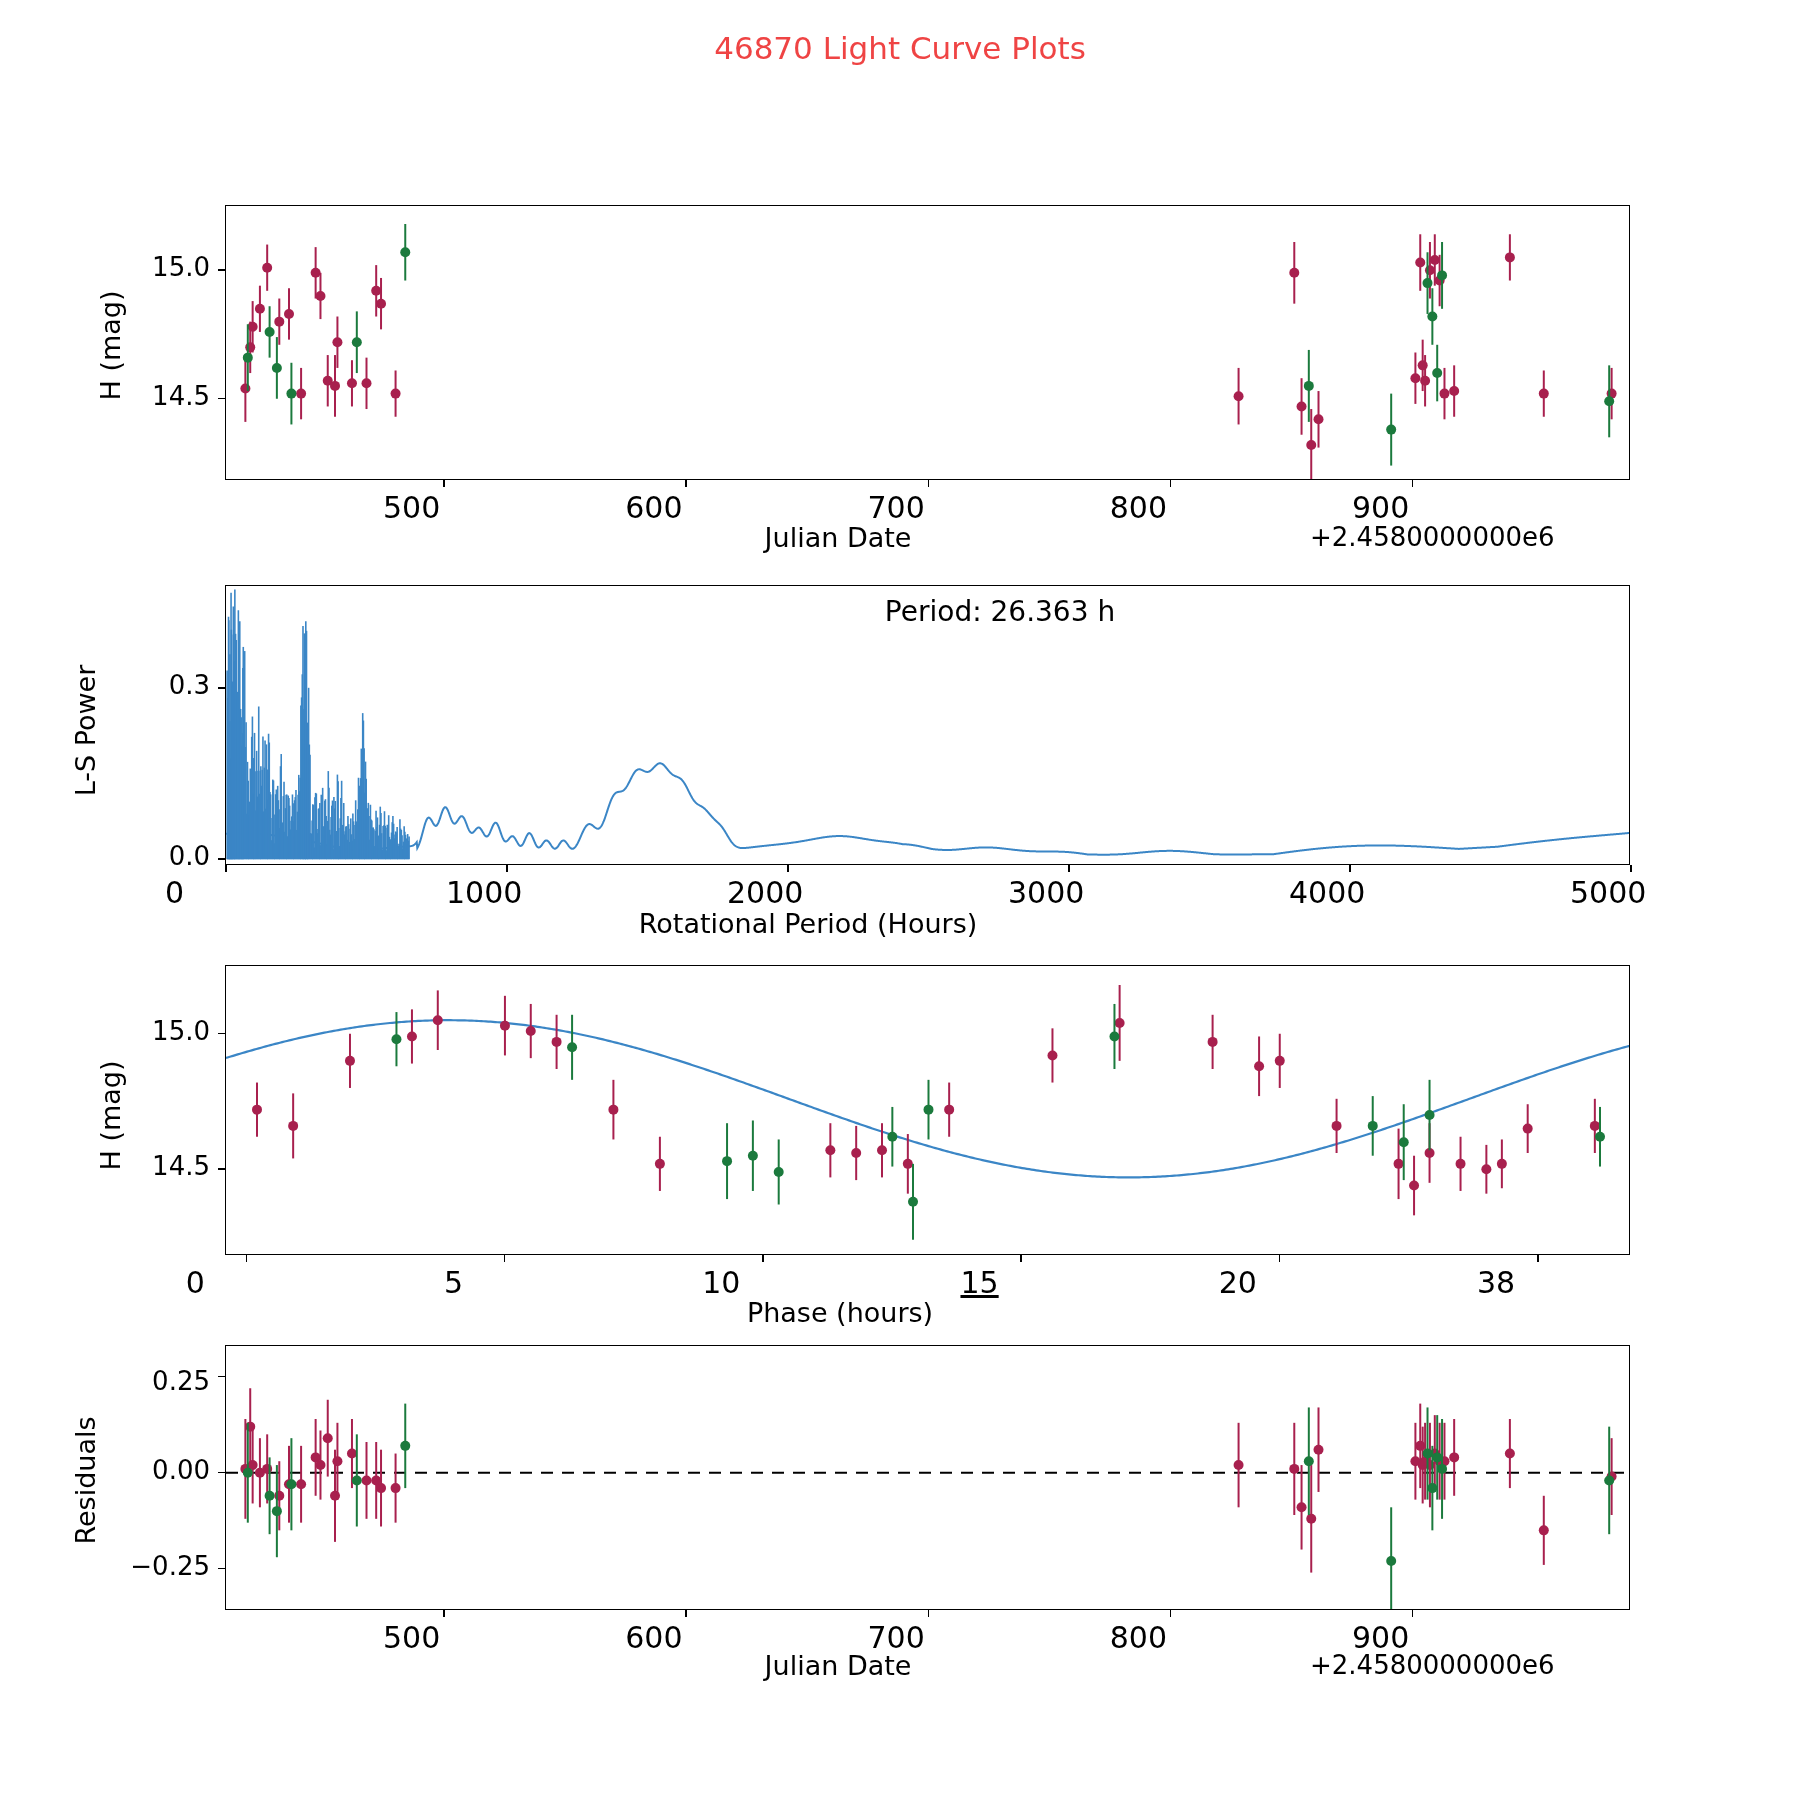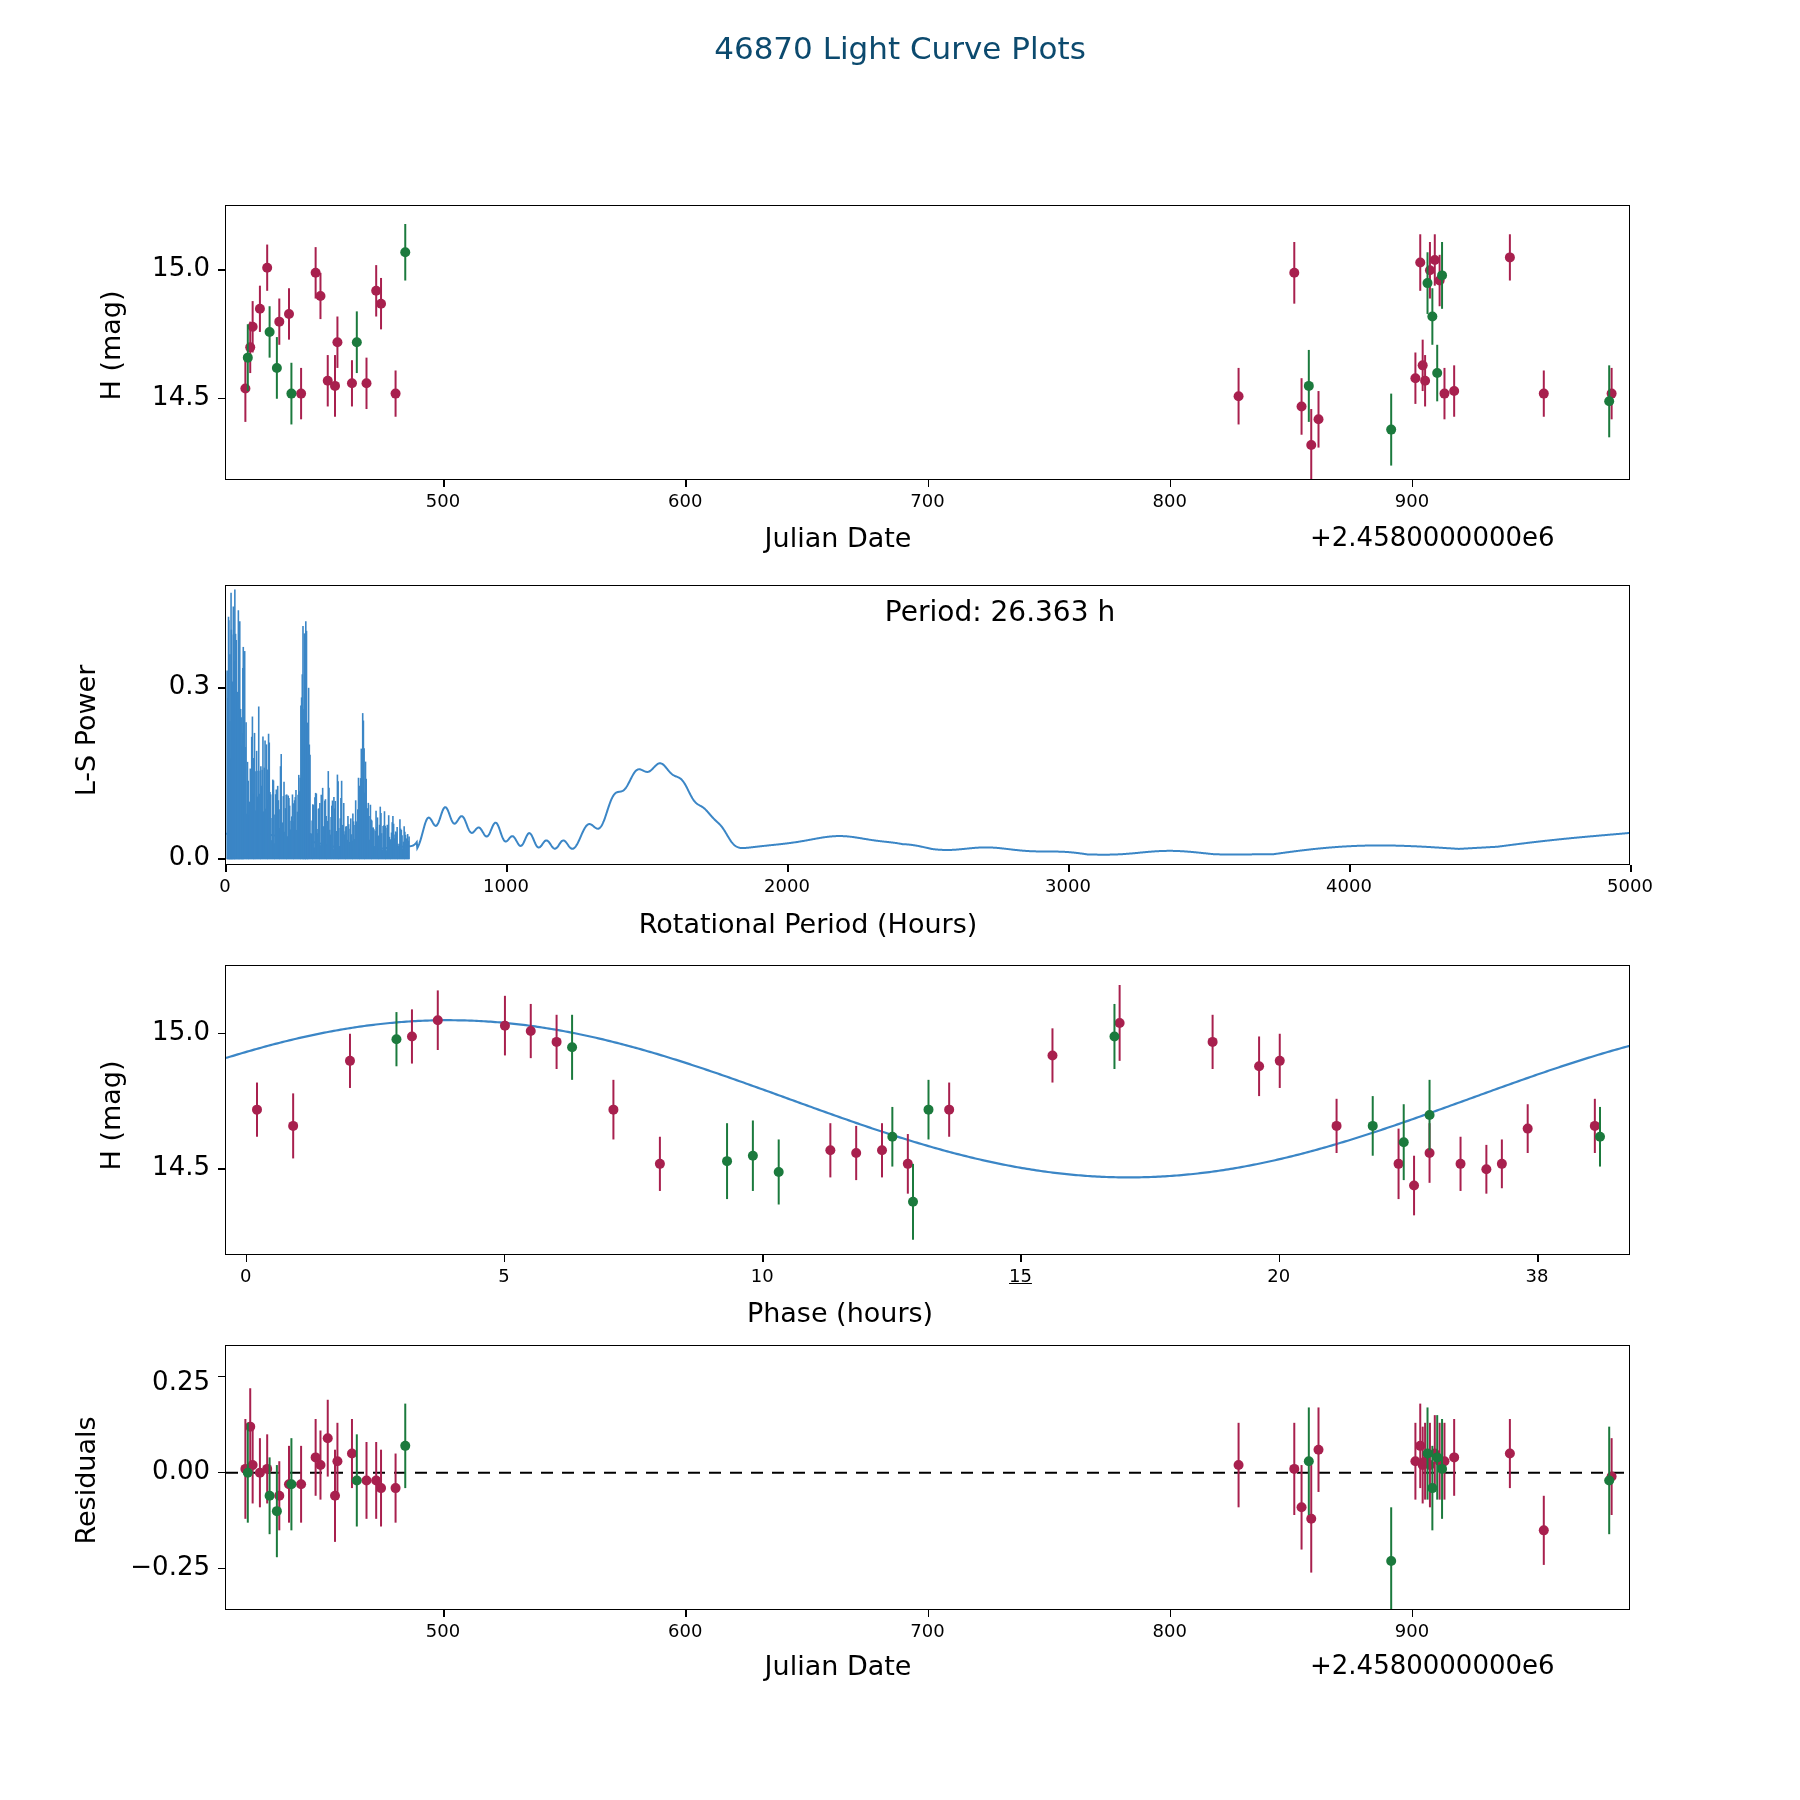--- a/index.html
+++ b/index.html
@@ -19,21 +19,21 @@
     width: 1800px;
     height: 1800px;
   }
   .figtitle {
     position: absolute;
     top: 30px;
     left: 0;
     width: 1800px;
     text-align: center;
     font-size: 31px;
-    color: #0c4a6e;
+    color: #ef4444;
   }
   .panel {
     position: absolute;
   }
   .axes {
     position: absolute;
     border: 1.4px solid #000;
     background: #fff;
     box-sizing: border-box;
     overflow: hidden;
@@ -44,22 +44,21 @@
     text-align: center;
   }
   .ylabel {
     position: absolute;
     font-size: 27px;
     transform-origin: 50% 50%;
     white-space: nowrap;
   }
   .tick {
     position: absolute;
-    font-size: 18px;
-    text-align: center;
+    font-size: 30px;
     white-space: nowrap;
   }
   .ytick {
     position: absolute;
     font-size: 26px;
     text-align: right;
     white-space: nowrap;
   }
   .offset {
     position: absolute;

